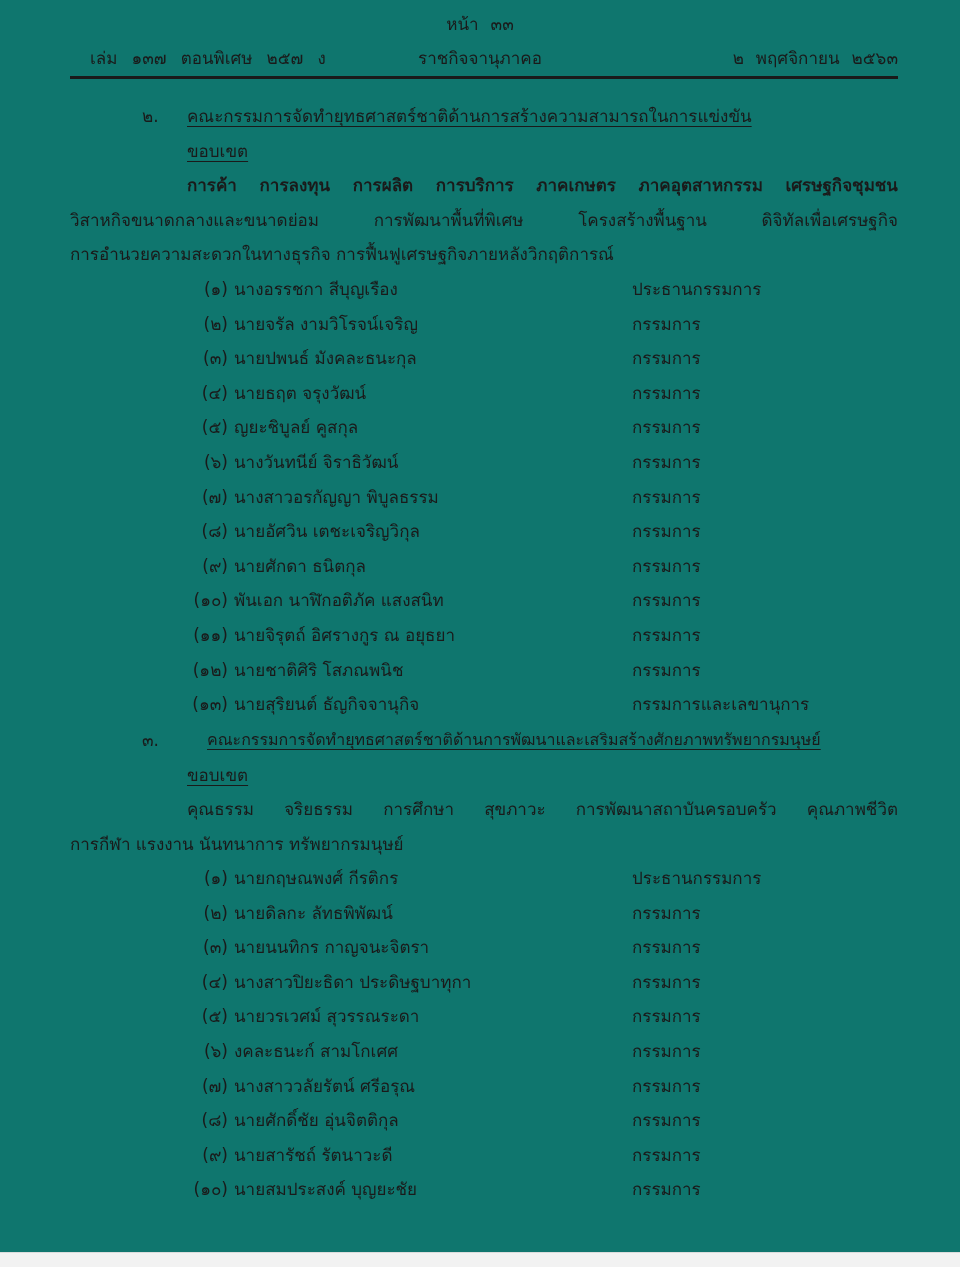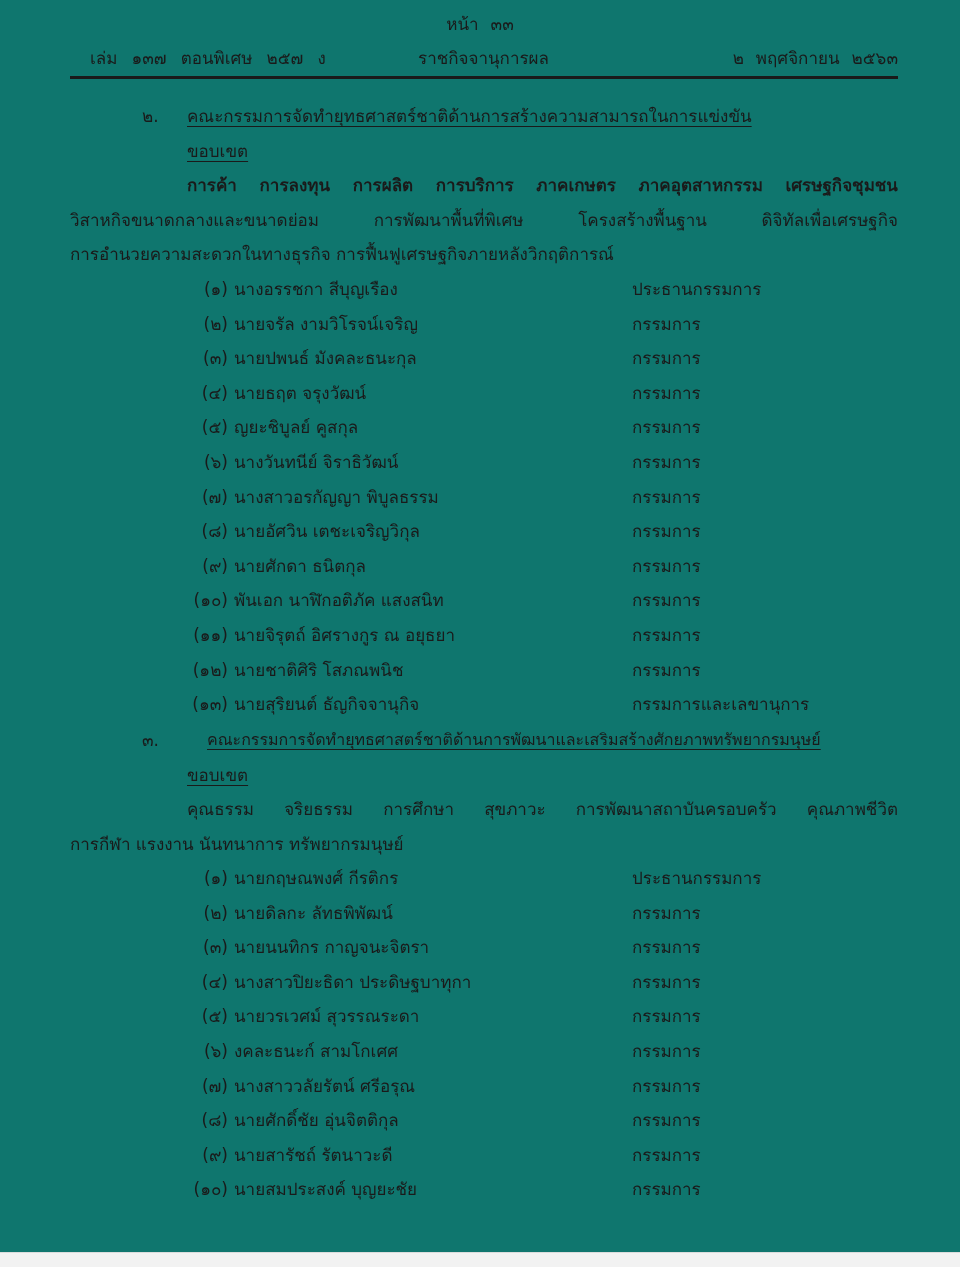--- a/index.html
+++ b/index.html
@@ -29,21 +29,21 @@
 <div class="page">
 
   <div class="page-no">
     <span>หน้า</span><span>๓๓</span>
   </div>
 
   <div class="hdr">
     <div class="l">
       <span>เล่ม</span><span>๑๓๗</span><span>ตอนพิเศษ</span><span>๒๕๗</span><span>ง</span>
     </div>
-    <div class="c">ราชกิจจานุการผล</div>
+    <div class="c">ราชกิจจานุภาคอ</div>
     <div class="r">
       <span>๒</span><span>พฤศจิกายน</span><span>๒๕๖๓</span>
     </div>
   </div>
   <div class="rule"></div>
 
   <div>
     <div class="line" style="left:142px; top:104px;">๒.</div>
     <div class="line u" style="left:187px; top:104px;">คณะกรรมการจัดทำยุทธศาสตร์ชาติด้านการสร้างความสามารถในการแข่งขัน</div>
     <div class="line u" style="left:187px; top:139px;">ขอบเขต</div>

